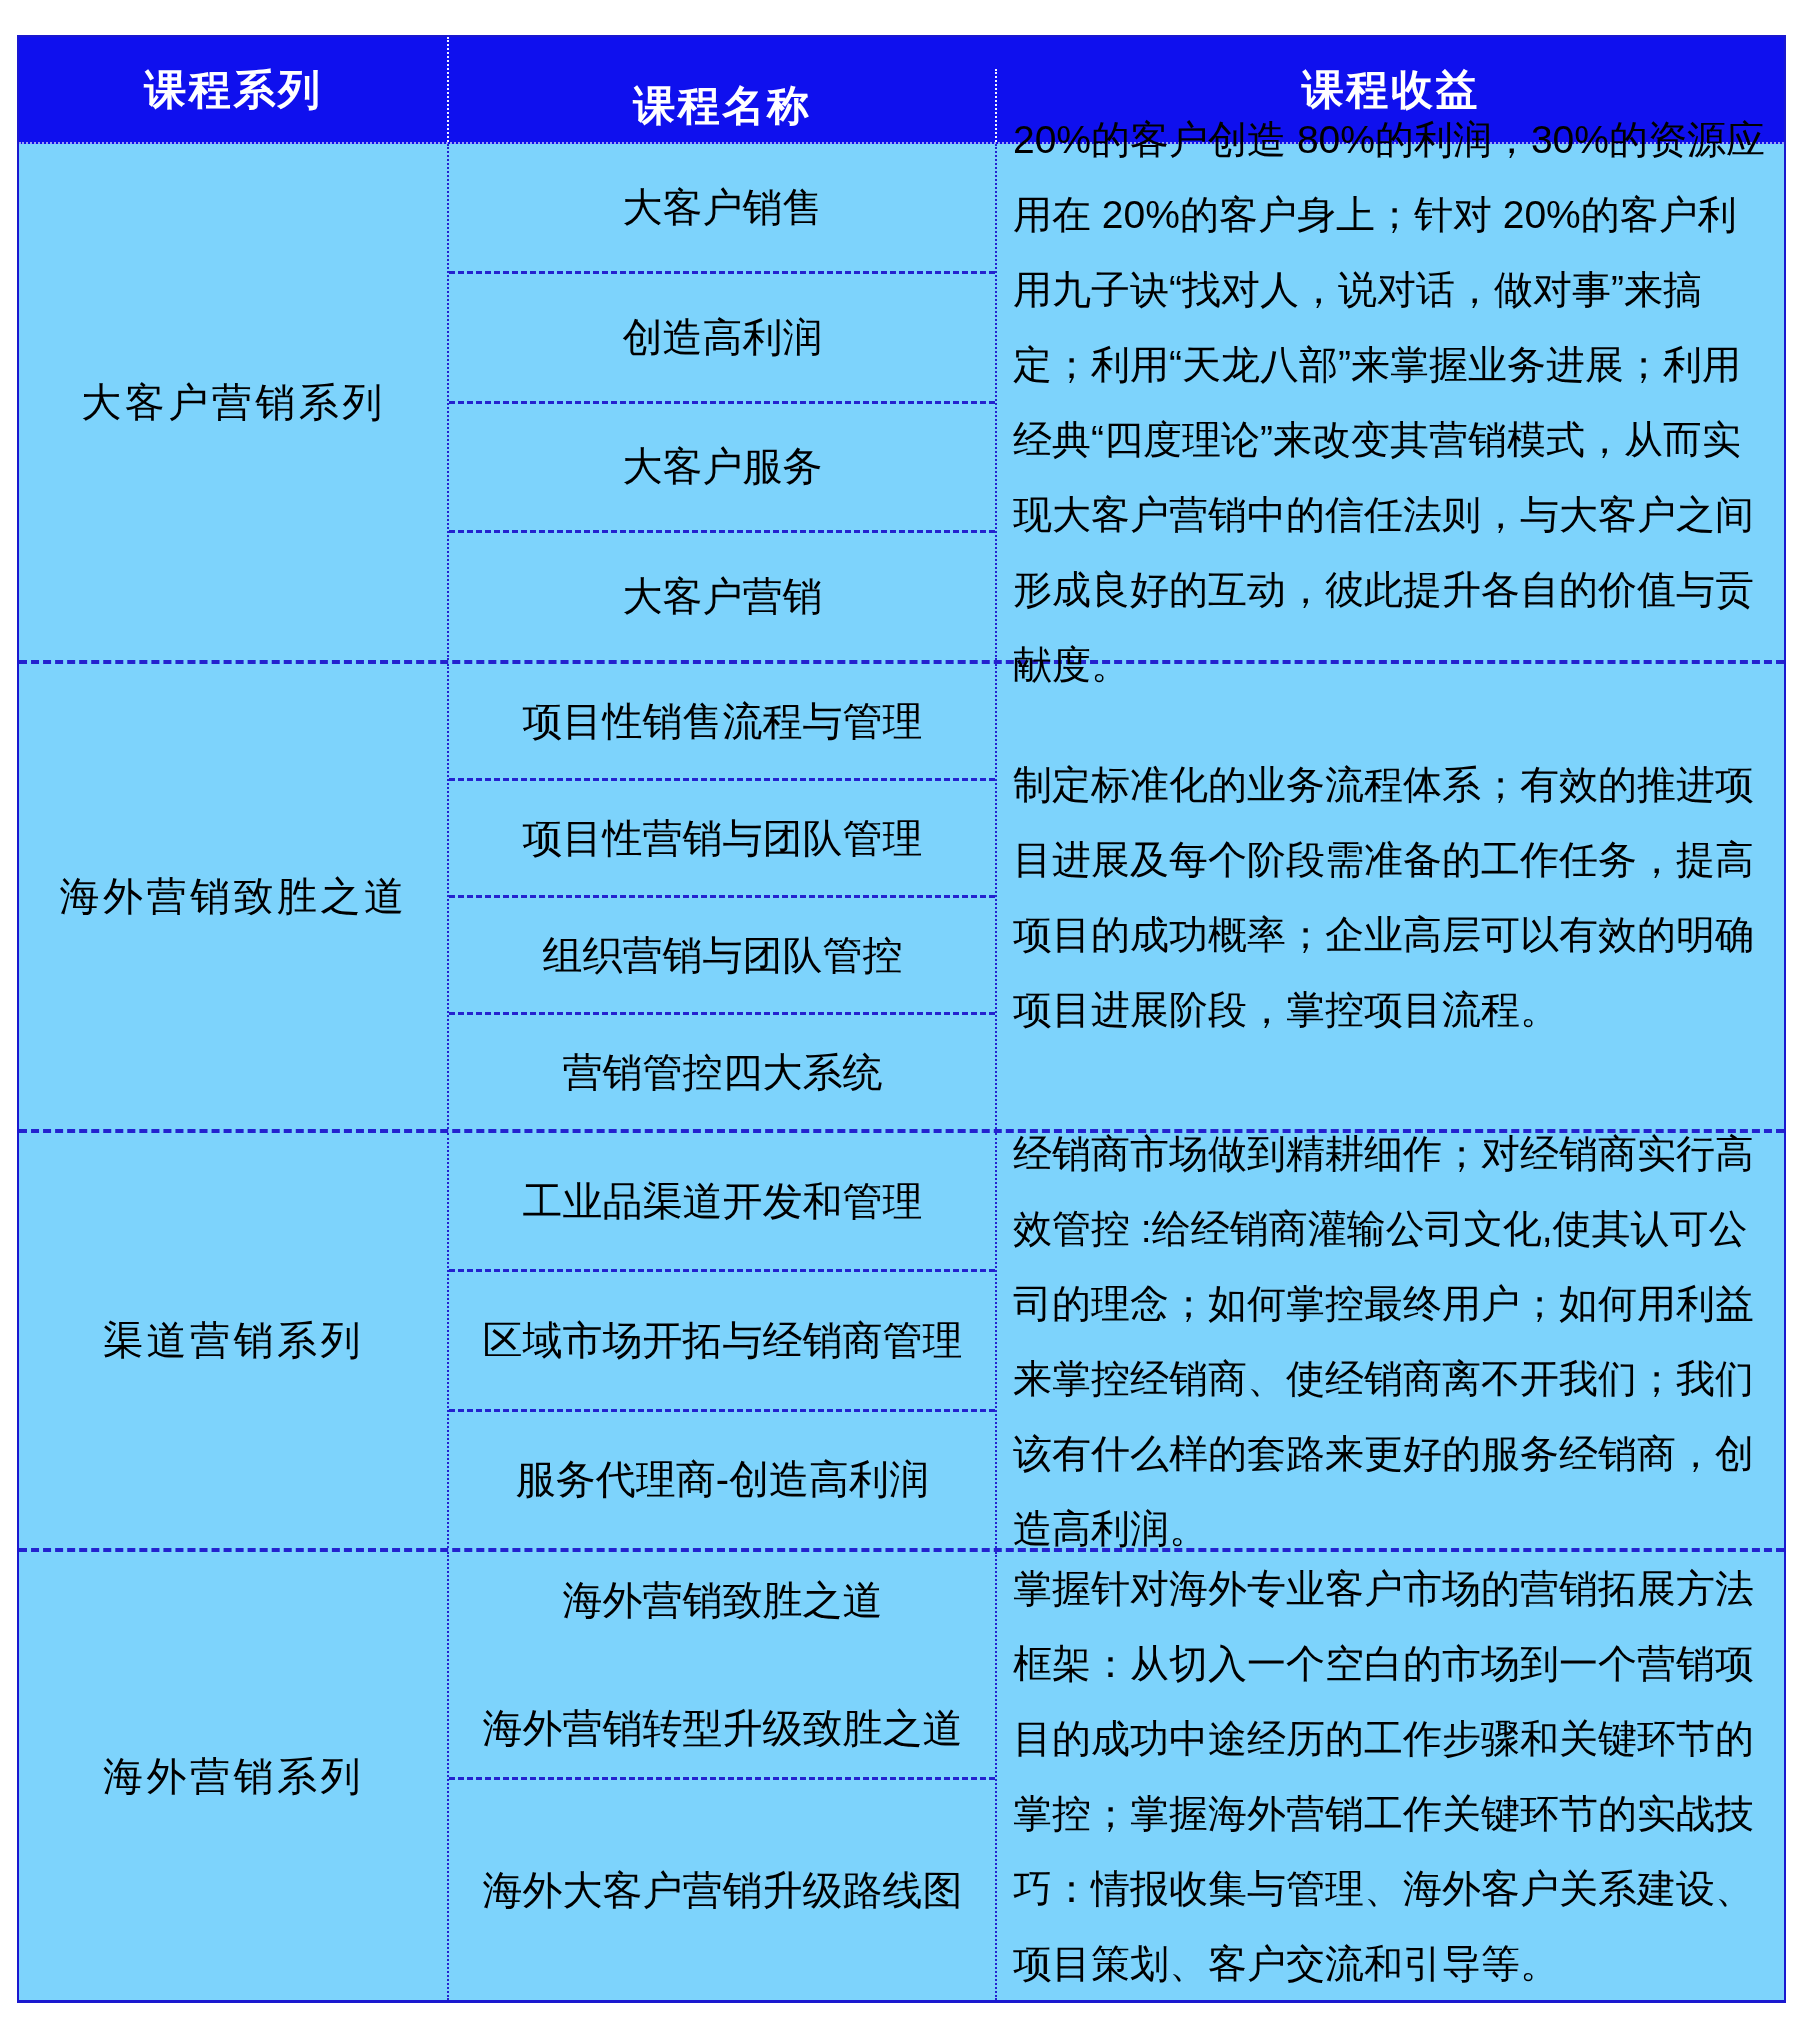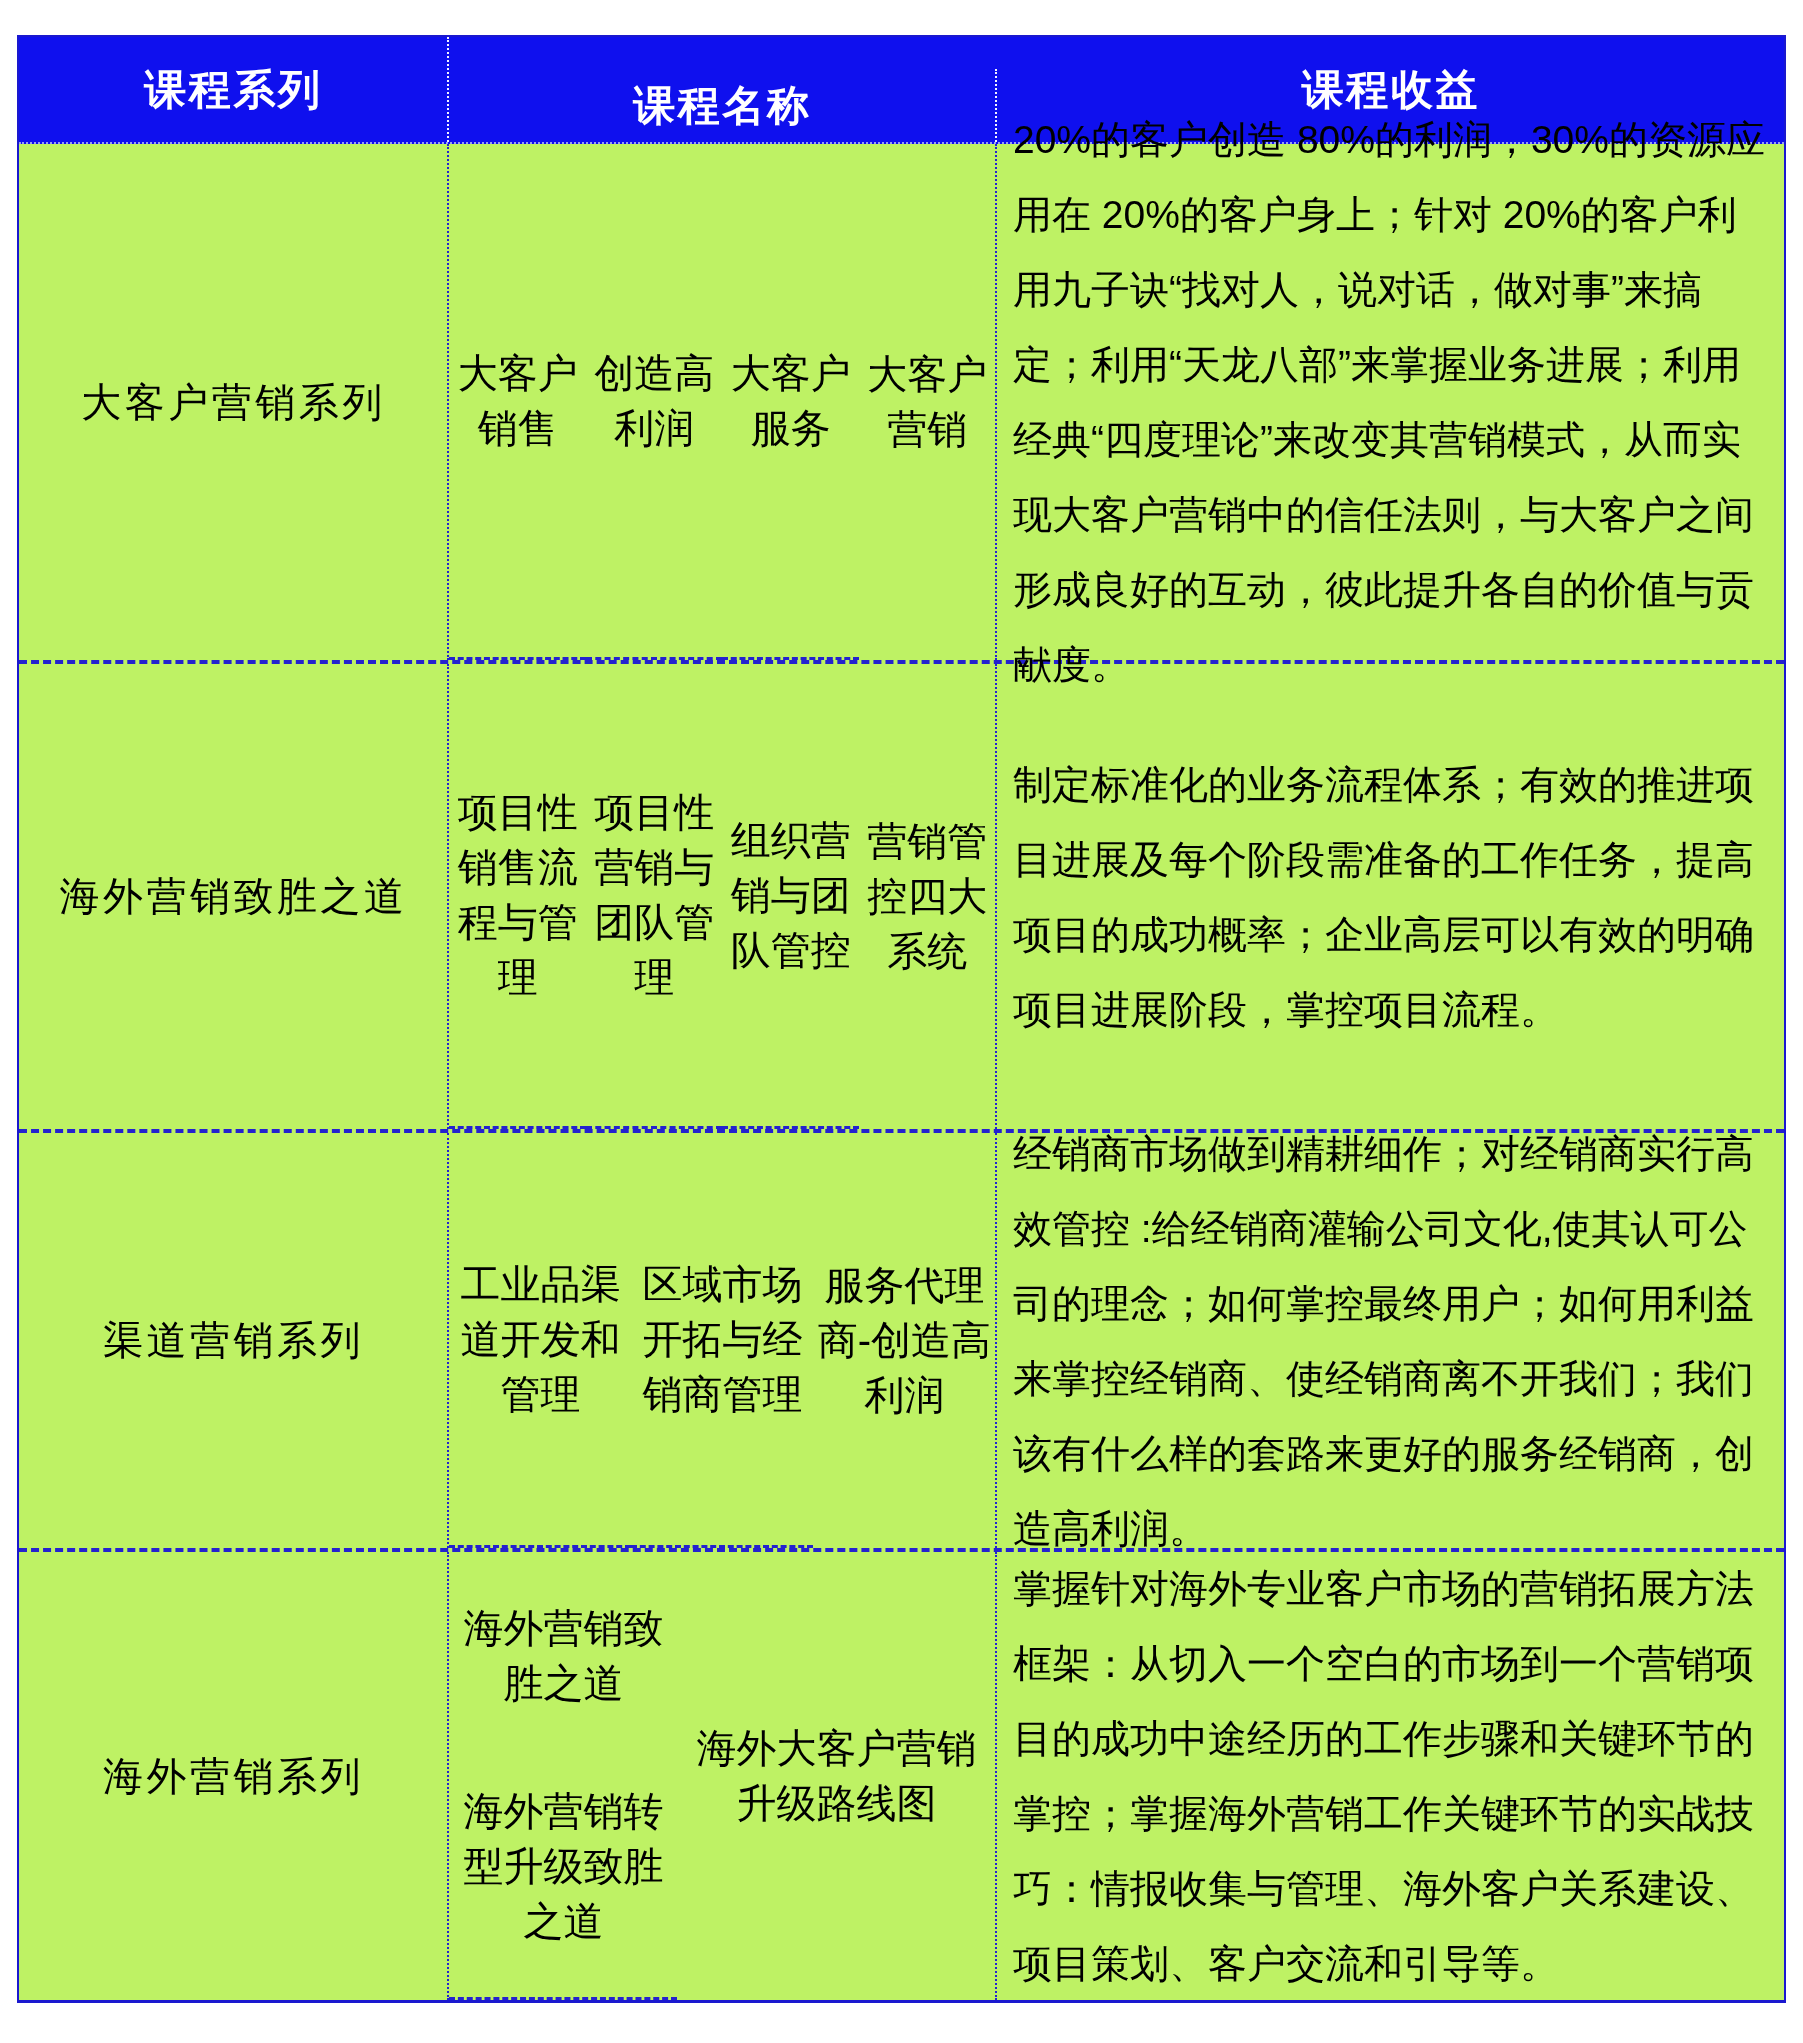--- a/index.html
+++ b/index.html
@@ -7,21 +7,21 @@
     --bd:#2422cf;
     --ink:#000000;
   }
   *{margin:0;padding:0;box-sizing:border-box;}
   html,body{width:1803px;height:2043px;background:#ffffff;overflow:hidden;}
   body{font-family:"Liberation Sans","DejaVu Sans",sans-serif;color:var(--ink);}
 
   .tbl{
     position:absolute;left:17.4px;top:35px;width:1769px;height:1968px;
     border:2.6px solid #1a18cf;border-bottom-width:3.5px;
-    display:flex;flex-direction:column;background:#bef264;
+    display:flex;flex-direction:column;background:#7dd3fc;
   }
 
   
   .hdr{
     height:107px;flex:0 0 107px;display:flex;background:var(--blue);
     border-bottom:2.6px dotted #9aa0f2;
   }
   .hcell{
     display:flex;align-items:center;justify-content:center;
     color:#ffffff;font-weight:bold;font-size:42px;letter-spacing:2.6px;
@@ -36,21 +36,21 @@
   .g1{flex:0 0 520px;}
   .g2{flex:0 0 469px;}
   .g3{flex:0 0 419px;}
   .g4{flex:1 1 auto;}
 
   .c1{
     width:430px;border-right:2.6px dotted var(--bd);
     display:flex;align-items:center;justify-content:center;
     font-size:40px;letter-spacing:3.5px;
   }
-  .c2{width:548px;border-right:2.6px dotted var(--bd);display:flex;}
+  .c2{width:548px;border-right:2.6px dotted var(--bd);display:flex;flex-direction:column;}
   .crow{
     flex:1 1 0;display:flex;align-items:center;justify-content:center;
     font-size:40px;border-bottom:3.5px dashed var(--bd);text-align:center;
   }
   .crow:last-child{border-bottom:none;}
   .crow.dbl{flex-direction:column;justify-content:center;gap:73px;flex:0 0 228px;}
   .g4 .crow.tall{flex:1 1 auto;}
 
   .c3{
     flex:1;display:flex;align-items:center;

